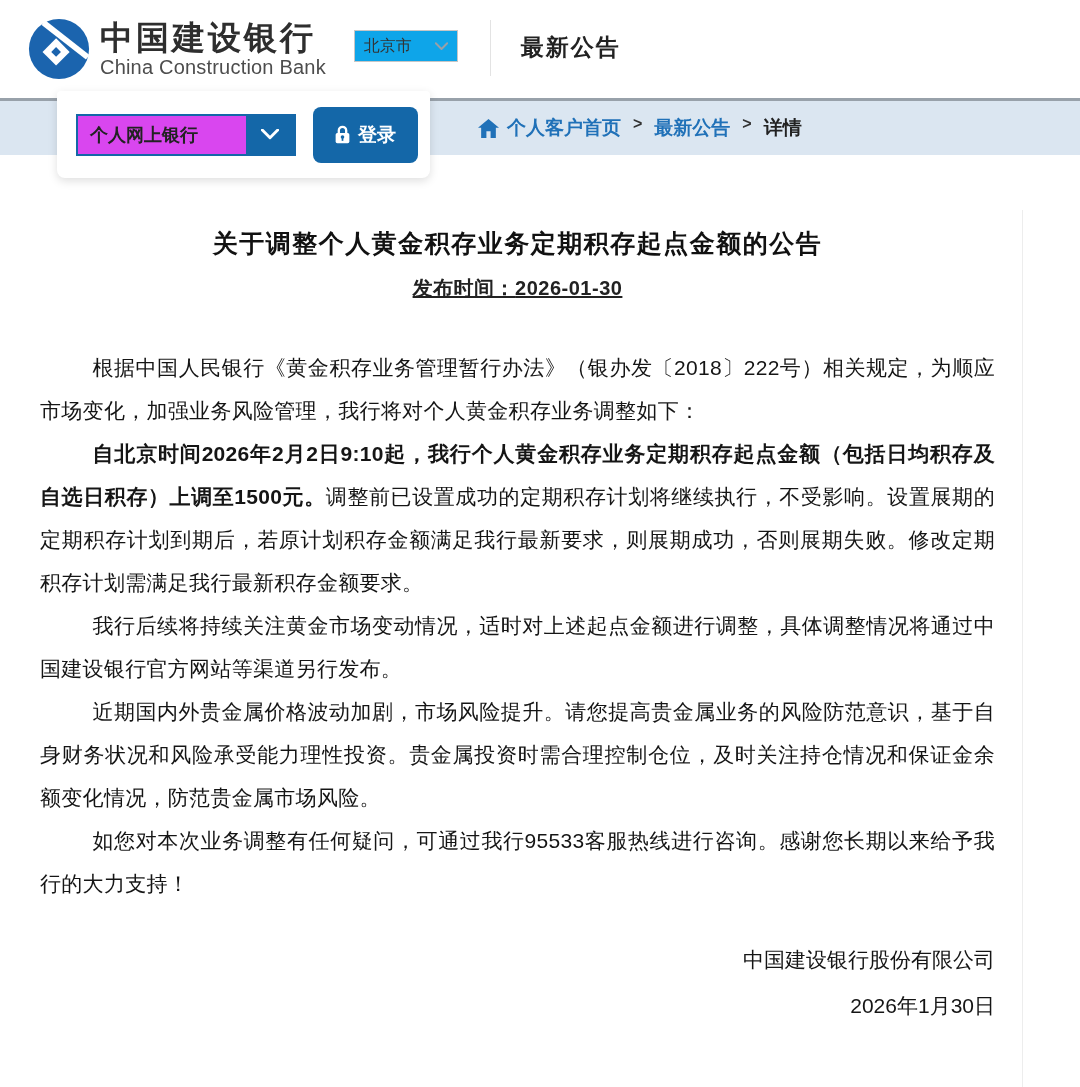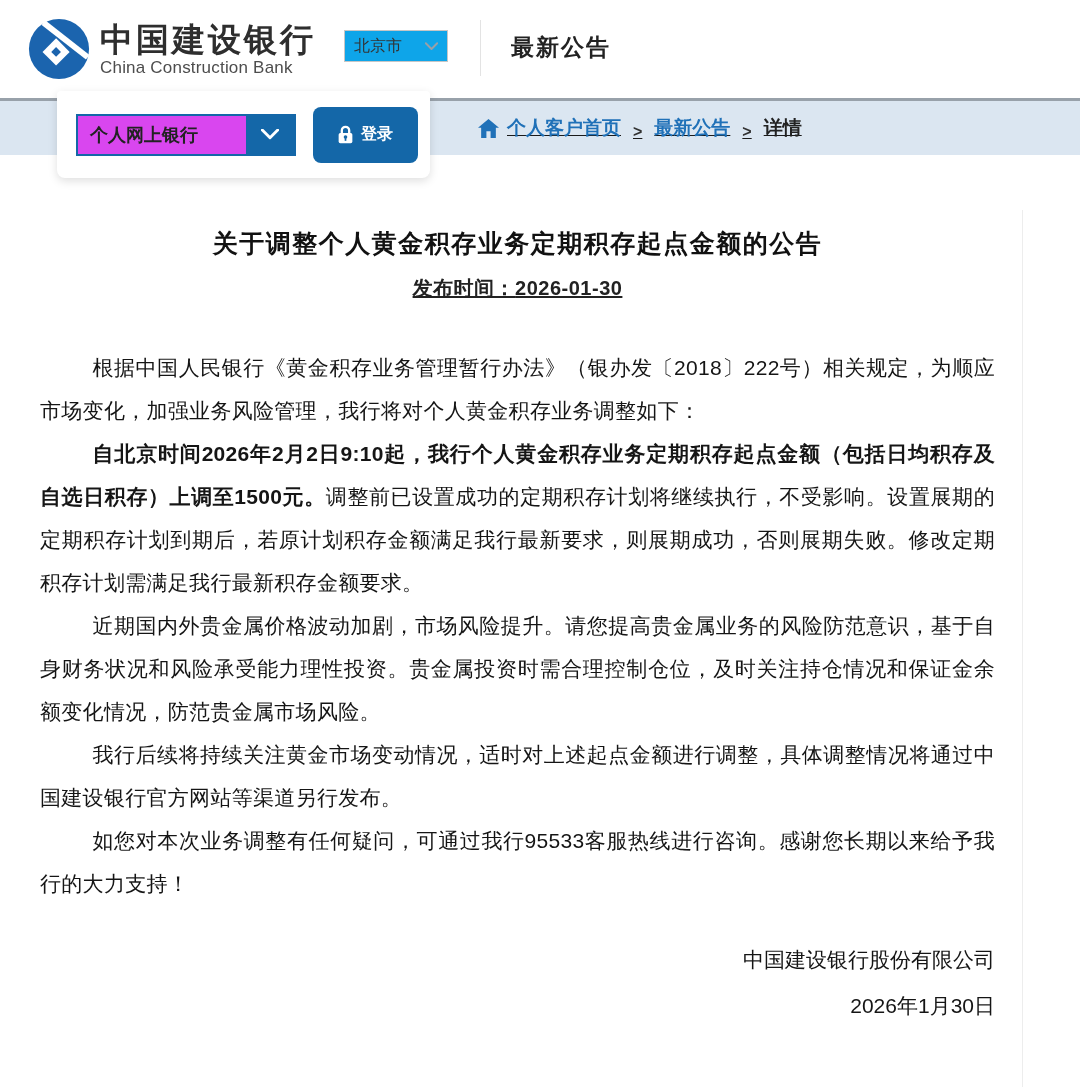--- a/index.html
+++ b/index.html
@@ -13,21 +13,21 @@
   
   .site-header {
     height:98px; background:#fff;
     display:flex; align-items:center;
     padding-left:27px; position:relative;
   }
   .logo-group { display:flex; align-items:center; cursor:pointer; }
   .logo-mark { width:64px; height:64px; margin-right:9px; flex:0 0 auto; }
   .bank-names { display:flex; flex-direction:column; line-height:1; }
   .bank-cn { font-size:33px; font-weight:700; color:#2e2e2e; letter-spacing:3px; }
-  .bank-en { font-size:17px; color:#4d4d4d; margin-top:3px; letter-spacing:0.2px; }
+  .bank-en { font-size:20px; color:#4d4d4d; margin-top:3px; letter-spacing:0.2px; }
 
   .city-select {
     margin-left:28px; width:104px; height:32px;
     border:1px solid #c6c6c6; background:#0ea5e9;
     display:flex; align-items:center; justify-content:space-between;
     padding:0 9px; cursor:pointer; margin-top:-6px;
   }
   .city-select .val { font-size:16px; color:#333; }
 
   .header-divider {
@@ -56,25 +56,25 @@
     flex:1; display:flex; align-items:center; padding-left:12px;
     font-size:18px; font-weight:700; color:#222;
   }
   .channel-select .dd {
     width:48px; background:#1467a8; display:flex; align-items:center; justify-content:center;
   }
   .login-btn {
     margin-left:17px; width:105px; height:56px;
     background:#1467a8; border:none; border-radius:8px;
     display:flex; align-items:center; justify-content:center; gap:8px;
-    color:#fff; font-size:16px; font-weight:700; cursor:pointer;
+    color:#fff; font-size:19px; font-weight:700; cursor:pointer;
     font-family:inherit;
   }
 
-  .breadcrumb { display:flex; align-items:flex-end; gap:10px; font-size:19px; font-weight:700;text-decoration:underline; }
+  .breadcrumb { display:flex; align-items:flex-start; gap:10px; font-size:19px; font-weight:700; }
   .crumb-link { color:#2071b8; text-decoration:none; cursor:pointer; display:flex; align-items:center; gap:8px; }
   .crumb-sep { color:#333; font-size:16px; font-weight:700; padding:0 2px; }
   .crumb-current { color:#222; }
 
   
   .main-area { position:relative; min-height:932px; }
   .content-right-divider {
     position:absolute; left:1022px; top:55px; bottom:0; width:1px; background:#ededed;
   }
   .article { padding:70px 85px 0 40px; }
@@ -167,22 +167,22 @@
   <article class="article">
     <h1 class="article-title">关于调整个人黄金积存业务定期积存起点金额的公告</h1>
 
     <div class="publish-line">
       <span>发布时间：</span><span>2026-01-30</span>
     </div>
 
     <div class="body-text">
       <p class="indent">根据中国人民银行《黄金积存业务管理暂行办法》（银办发〔2018〕222号）相关规定，为顺应市场变化，加强业务风险管理，我行将对个人黄金积存业务调整如下：</p>
       <p class="indent"><b>自北京时间2026年2月2日9:10起，我行个人黄金积存业务定期积存起点金额（包括日均积存及自选日积存）上调至1500元。</b><span>调整前已设置成功的定期积存计划将继续执行，不受影响。设置展期的定期积存计划到期后，若原计划积存金额满足我行最新要求，则展期成功，否则展期失败。修改定期积存计划需满足我行最新积存金额要求。</span></p>
+      <p class="indent">我行后续将持续关注黄金市场变动情况，适时对上述起点金额进行调整，具体调整情况将通过中国建设银行官方网站等渠道另行发布。</p>
       <p class="indent">近期国内外贵金属价格波动加剧，市场风险提升。请您提高贵金属业务的风险防范意识，基于自身财务状况和风险承受能力理性投资。贵金属投资时需合理控制仓位，及时关注持仓情况和保证金余额变化情况，防范贵金属市场风险。</p>
-      <p class="indent">我行后续将持续关注黄金市场变动情况，适时对上述起点金额进行调整，具体调整情况将通过中国建设银行官方网站等渠道另行发布。</p>
       <p class="indent">如您对本次业务调整有任何疑问，可通过我行95533客服热线进行咨询。感谢您长期以来给予我行的大力支持！</p>
     </div>
 
     <div class="signature">
       <div>中国建设银行股份有限公司</div>
       <div>2026年1月30日</div>
     </div>
   </article>
 </main>
 

